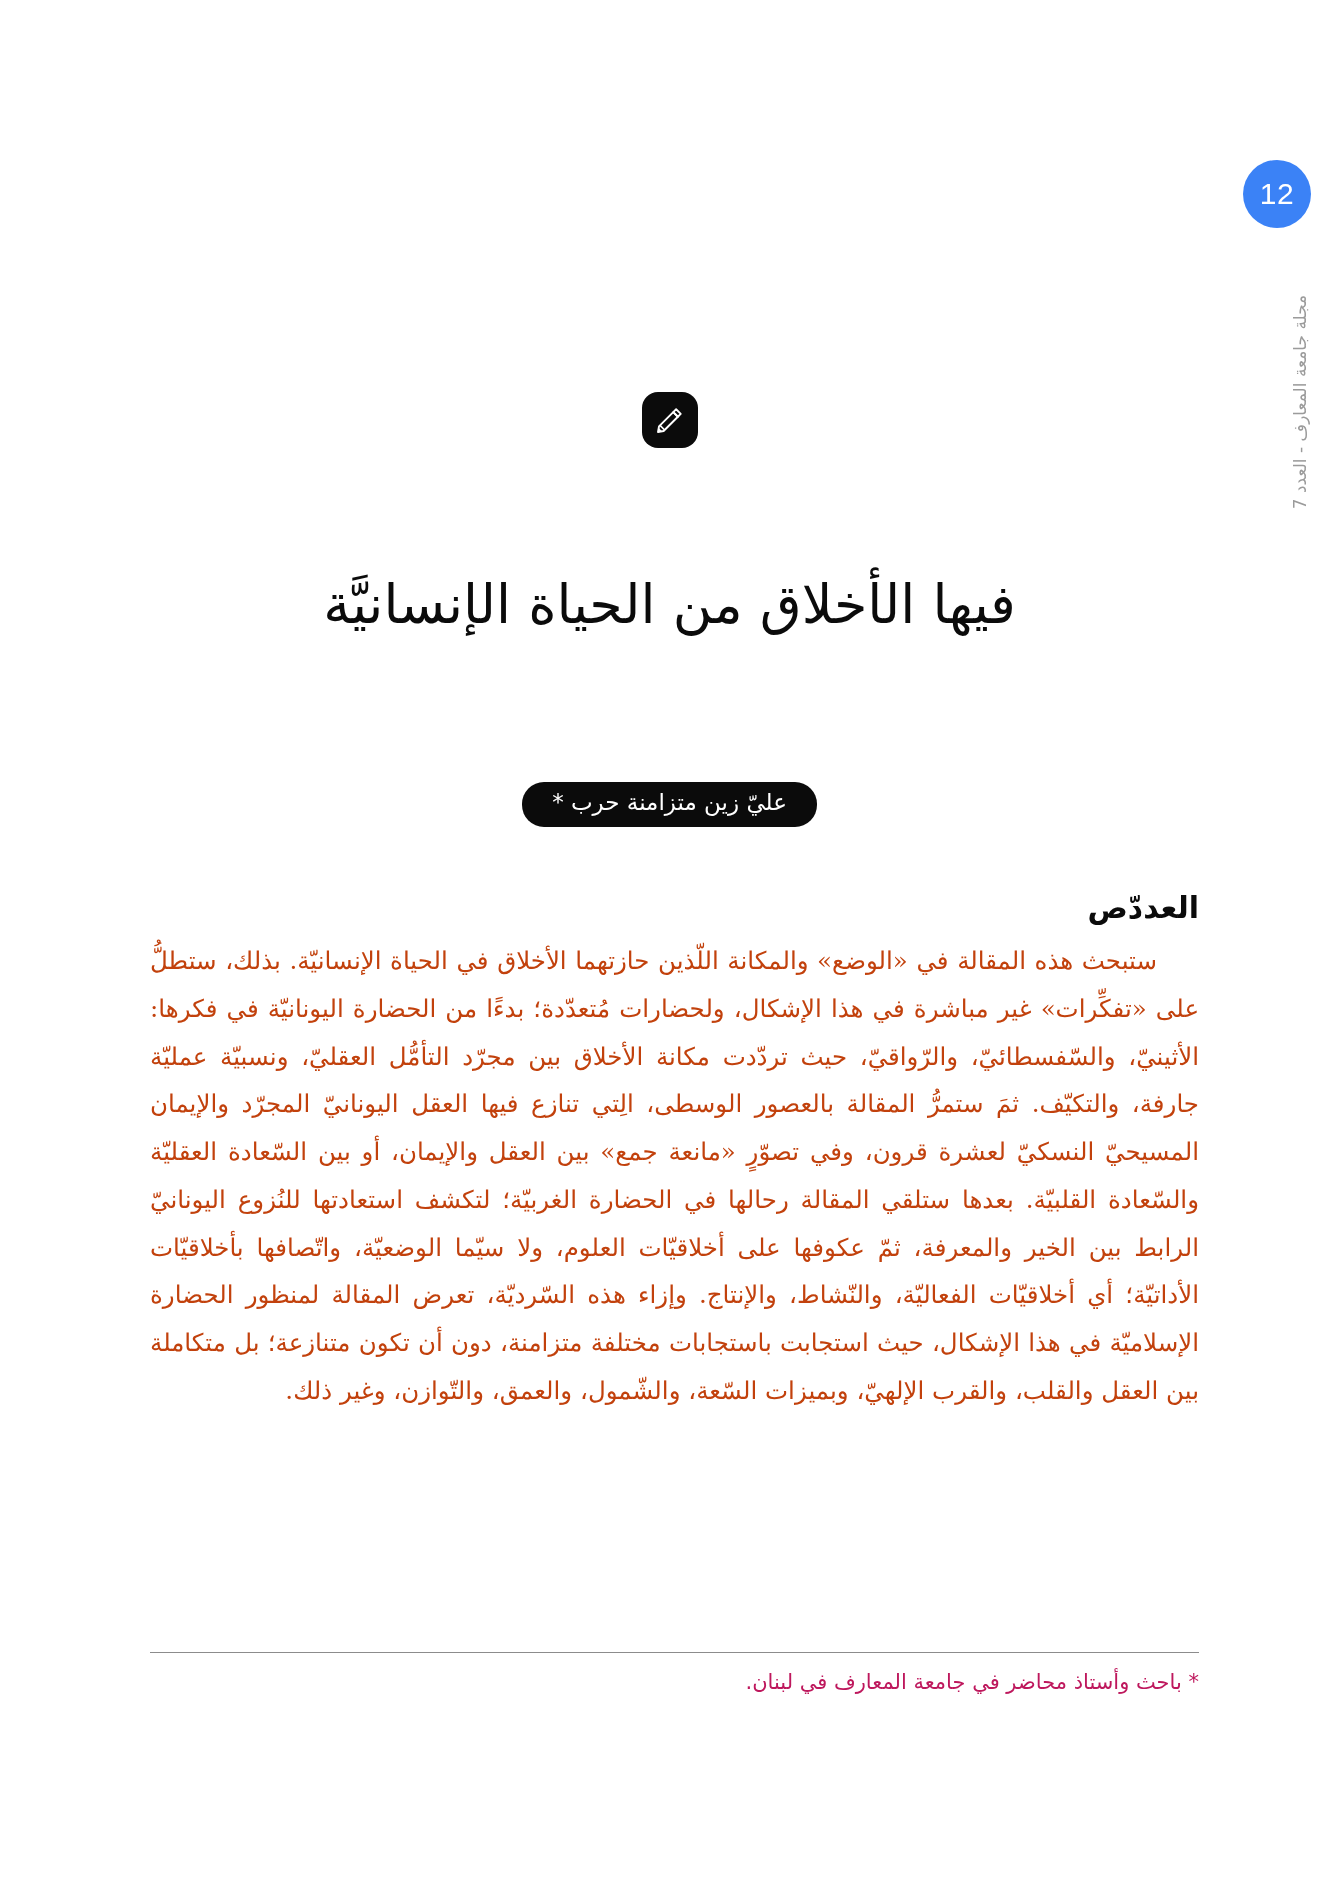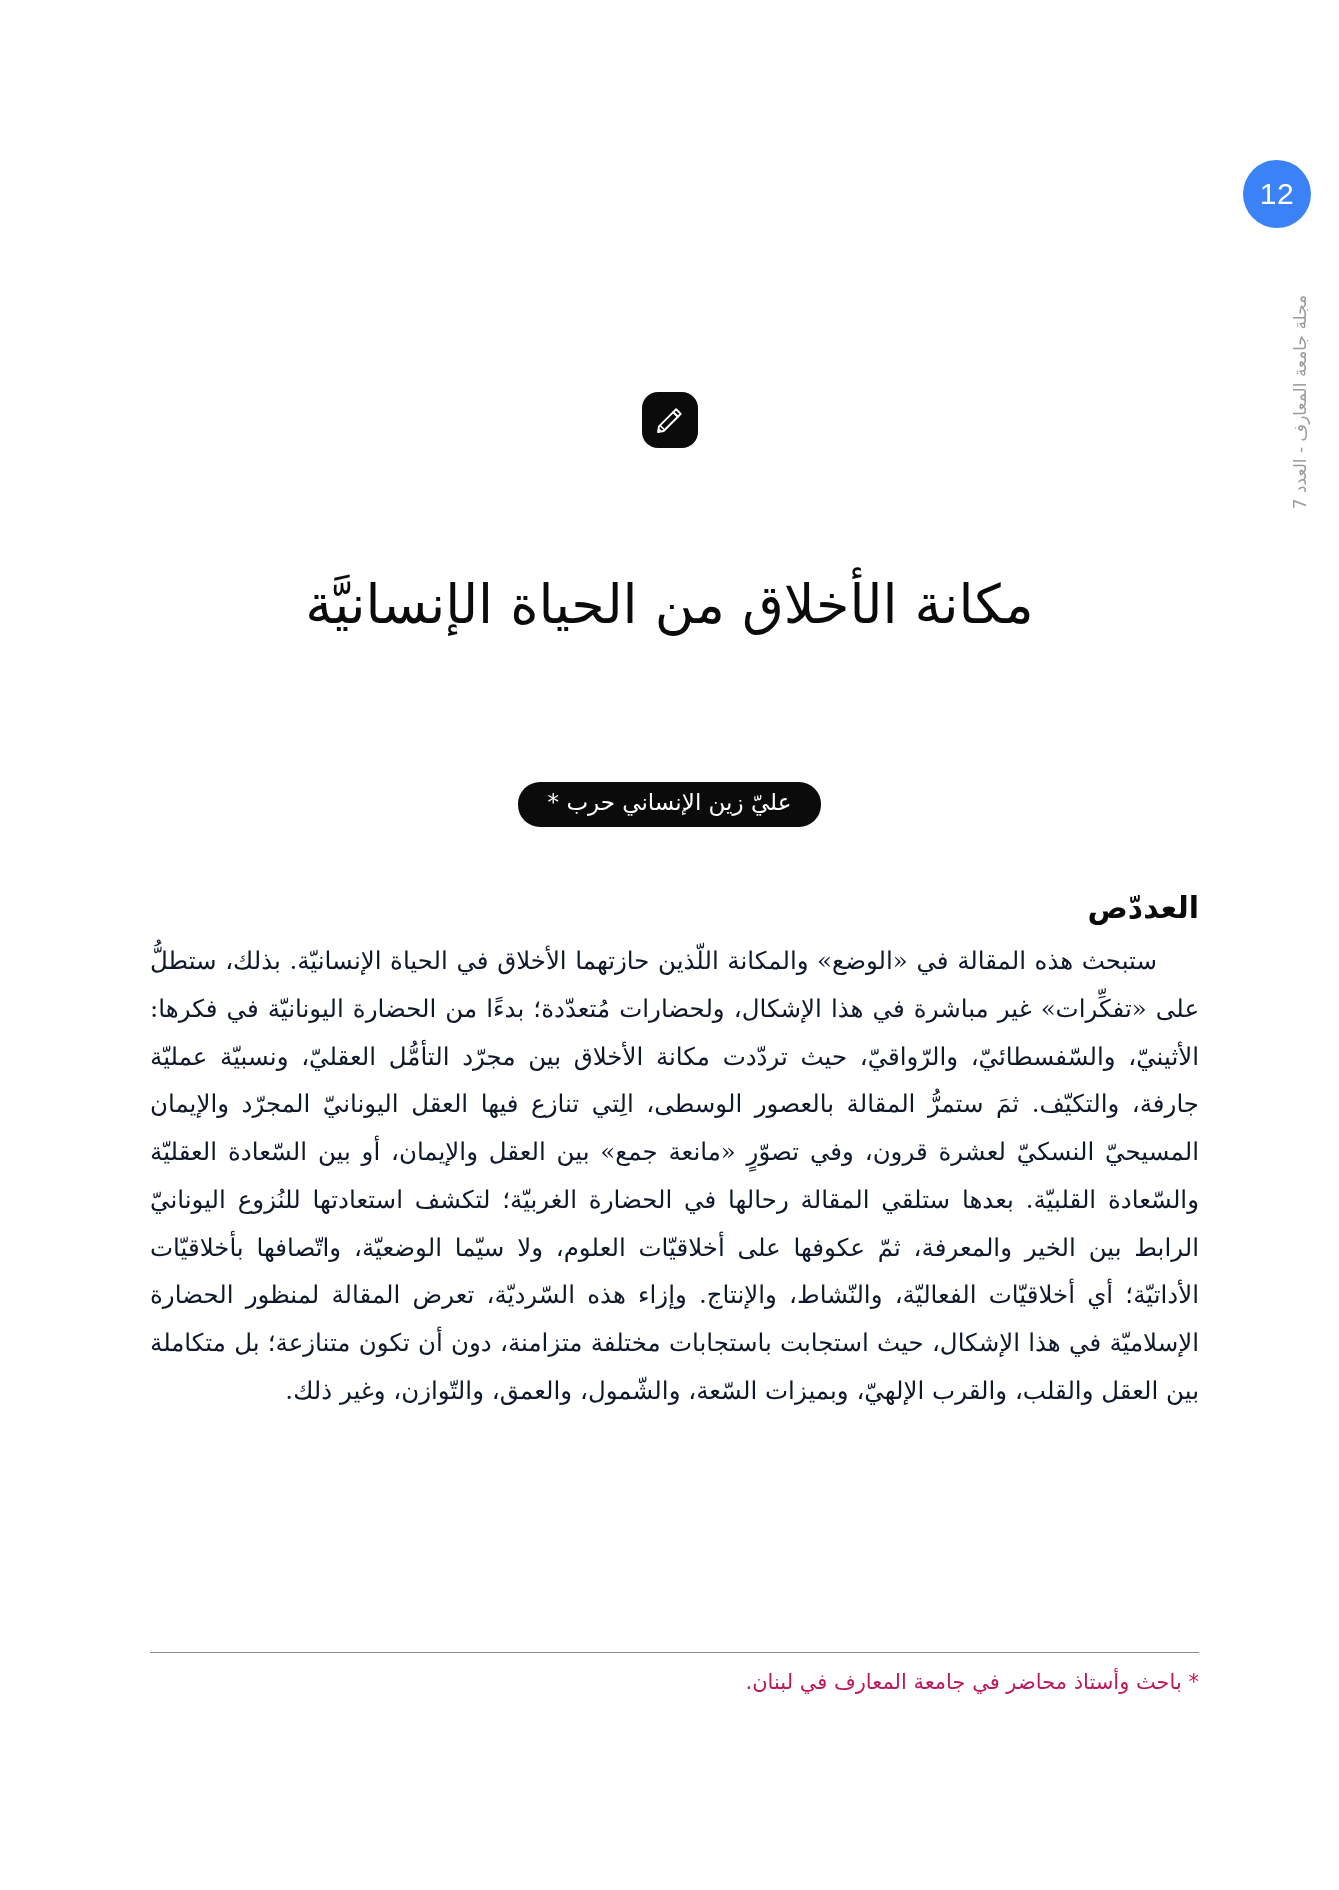--- a/index.html
+++ b/index.html
@@ -135,21 +135,21 @@
     color: #0b0b0b;
     text-align: right;
     margin: 0 0 12px 0;
   }
   .abstract-body {
     font-family: "DejaVu Serif", "Liberation Serif", serif;
     font-size: 24.5px;
     line-height: 1.95;
     text-align: justify;
     text-justify: inter-word;
-    color: #0f172a;
+    color: #c2410c;
     margin: 0;
     text-indent: 42px;
   }
 
   
   .footnote {
     position: absolute;
     top: 1652px;
     right: 140px;
     left: 150px;
@@ -187,25 +187,25 @@
           <path d="M3.2 17.1 L14.6 5.7 L18.3 9.4 L6.9 20.8 L2.4 21.6 Z" fill="none" stroke="#ffffff" stroke-width="1.5" stroke-linejoin="round"></path>
           <path d="M14.6 5.7 L16.9 3.4 L20.6 7.1 L18.3 9.4 Z" fill="none" stroke="#ffffff" stroke-width="1.5" stroke-linejoin="round"></path>
           <path d="M4.0 16.3 L7.7 20.0" stroke="#ffffff" stroke-width="1.3"></path>
           <path d="M2.4 21.6 L5.6 20.9 L3.1 18.4 Z" fill="#ffffff"></path>
         </svg>
       </span>
     </div>
   </div>
 
   <div class="title-block">
-    <div class="title-line">مكانة الأخلاق من الحياة الإنسانيَّة</div>
+    <div class="title-line">فيها الأخلاق من الحياة الإنسانيَّة</div>
   </div>
 
   <div class="author-wrap">
-    <div class="author-pill">عليّ زين الإنساني حرب *</div>
+    <div class="author-pill">عليّ زين متزامنة حرب *</div>
   </div>
 
   <div class="abstract">
     <h2 class="abstract-heading">العددّص</h2>
     <p class="abstract-body">ستبحث هذه المقالة في «الوضع» والمكانة اللّذين حازتهما الأخلاق في الحياة الإنسانيّة. بذلك، ستطلُّ على «تفكِّرات» غير مباشرة في هذا الإشكال، ولحضارات مُتعدّدة؛ بدءًا من الحضارة اليونانيّة في فكرها: الأثينيّ، والسّفسطائيّ، والرّواقيّ، حيث تردّدت مكانة الأخلاق بين مجرّد التأمُّل العقليّ، ونسبيّة عمليّة جارفة، والتكيّف. ثمَ ستمرُّ المقالة بالعصور الوسطى، الِتي تنازع فيها العقل اليونانيّ المجرّد والإيمان المسيحيّ النسكيّ لعشرة قرون، وفي تصوّرٍ «مانعة جمع» بين العقل والإيمان، أو بين السّعادة العقليّة والسّعادة القلبيّة. بعدها ستلقي المقالة رحالها في الحضارة الغربيّة؛ لتكشف استعادتها للنُزوع اليونانيّ الرابط بين الخير والمعرفة، ثمّ عكوفها على أخلاقيّات العلوم، ولا سيّما الوضعيّة، واتّصافها بأخلاقيّات الأداتيّة؛ أي أخلاقيّات الفعاليّة، والنّشاط، والإنتاج. وإزاء هذه السّرديّة، تعرض المقالة لمنظور الحضارة الإسلاميّة في هذا الإشكال، حيث استجابت باستجابات مختلفة متزامنة، دون أن تكون متنازعة؛ بل متكاملة بين العقل والقلب، والقرب الإلهيّ، وبميزات السّعة، والشّمول، والعمق، والتّوازن، وغير ذلك.</p>
   </div>
 
   <div class="footnote">
     <hr class="footnote-rule">
     <p class="footnote-text">* باحث وأستاذ محاضر في جامعة المعارف في لبنان.</p>

